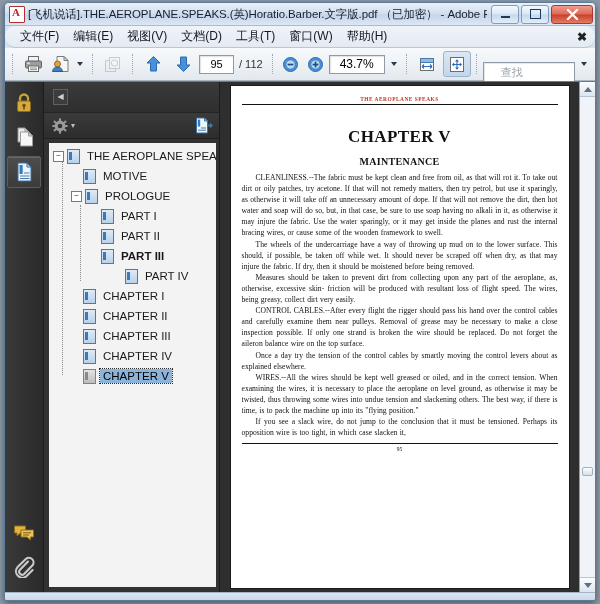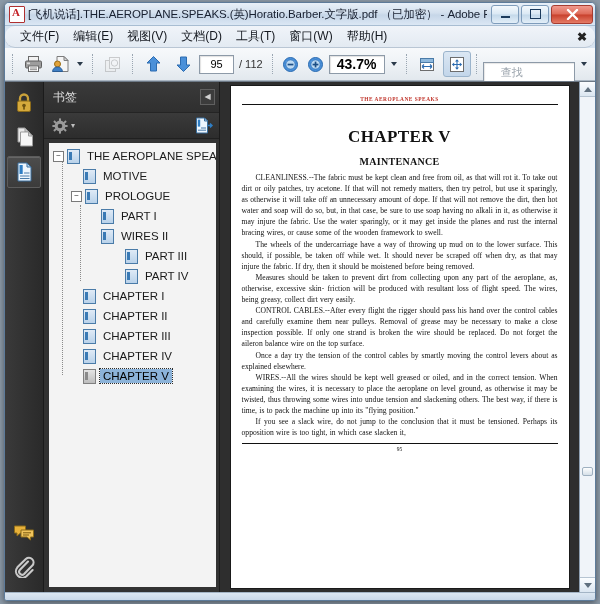--- a/index.html
+++ b/index.html
@@ -145,26 +145,25 @@
     text-align: center;
     line-height: 17px;
     color: #000;
     box-shadow: inset 1px 1px 1px rgba(0,0,0,0.12);
   }
   .pagetotal { font-size: 11px; color: #333; margin: 0 4px 0 3px; white-space: nowrap; }
   .zoombox {
     width: 54px; height: 17px;
     border: 1px solid #8d9aa8;
     background: #fff;
-    font-size: 14px;
+    font-size: 12px;
     text-align: center;
     line-height: 17px;
     color: #000;
     box-shadow: inset 1px 1px 1px rgba(0,0,0,0.12);
-    font-weight: bold;
   }
   .tiny-arrow {
     width: 0; height: 0;
     border-left: 3.5px solid transparent;
     border-right: 3.5px solid transparent;
     border-top: 4px solid #2b3a4a;
     margin: 0 4px;
   }
   .findbox {
     flex: 1 1 auto;
@@ -567,21 +566,20 @@
       </div>
       <div class="rail-btn" style="margin-bottom:10px">
         <svg width="22" height="22" viewBox="0 0 22 22">
           <path d="M15 5.5 L7 13.8 a2.9 2.9 0 0 0 4.1 4.1 l8.2-8.4 a4.6 4.6 0 0 0-6.5-6.5 L4.4 11.3 a6.4 6.4 0 0 0 9 9 l6.2-6.3" fill="none" stroke="#c9c9c9" stroke-width="2.1" stroke-linecap="round"></path>
         </svg>
       </div>
     </div>
 
     <div class="bmpanel">
       <div class="bm-title">
-        <span>书签</span>
         <div class="bm-collapse">◀</div>
       </div>
       <div class="bm-toolbar">
         <svg width="16" height="16" viewBox="0 0 16 16">
           <circle cx="8" cy="8" r="5.4" fill="#9a9a9a"></circle>
           <circle cx="8" cy="8" r="2.3" fill="#323232"></circle>
           <g fill="#9a9a9a">
             <rect x="7" y="0.4" width="2" height="3.2"></rect>
               <rect x="7" y="12.4" width="2" height="3.2"></rect>
             <rect x="0.4" y="7" width="3.2" height="2"></rect>
@@ -623,23 +621,23 @@
               <span class="lbl">PROLOGUE</span>
             </div>
             <div class="bm-row" style="padding-left: 40px;">
               <span class="expander blank"></span>
               <span class="bm-icon"></span>
               <span class="lbl">PART I</span>
             </div>
             <div class="bm-row" style="padding-left: 40px;">
               <span class="expander blank"></span>
               <span class="bm-icon"></span>
-              <span class="lbl">WIRES II</span>
-            </div>
-            <div class="bm-row" style="padding-left: 64px;">
+              <span class="lbl">PART II</span>
+            </div>
+            <div class="bm-row" style="padding-left: 40px; font-weight: bold;">
               <span class="expander blank"></span>
               <span class="bm-icon"></span>
               <span class="lbl">PART III</span>
             </div>
             <div class="bm-row" style="padding-left: 64px;">
               <span class="expander blank"></span>
               <span class="bm-icon"></span>
               <span class="lbl">PART IV</span>
             </div>
             <div class="bm-row" style="padding-left: 22px;">

